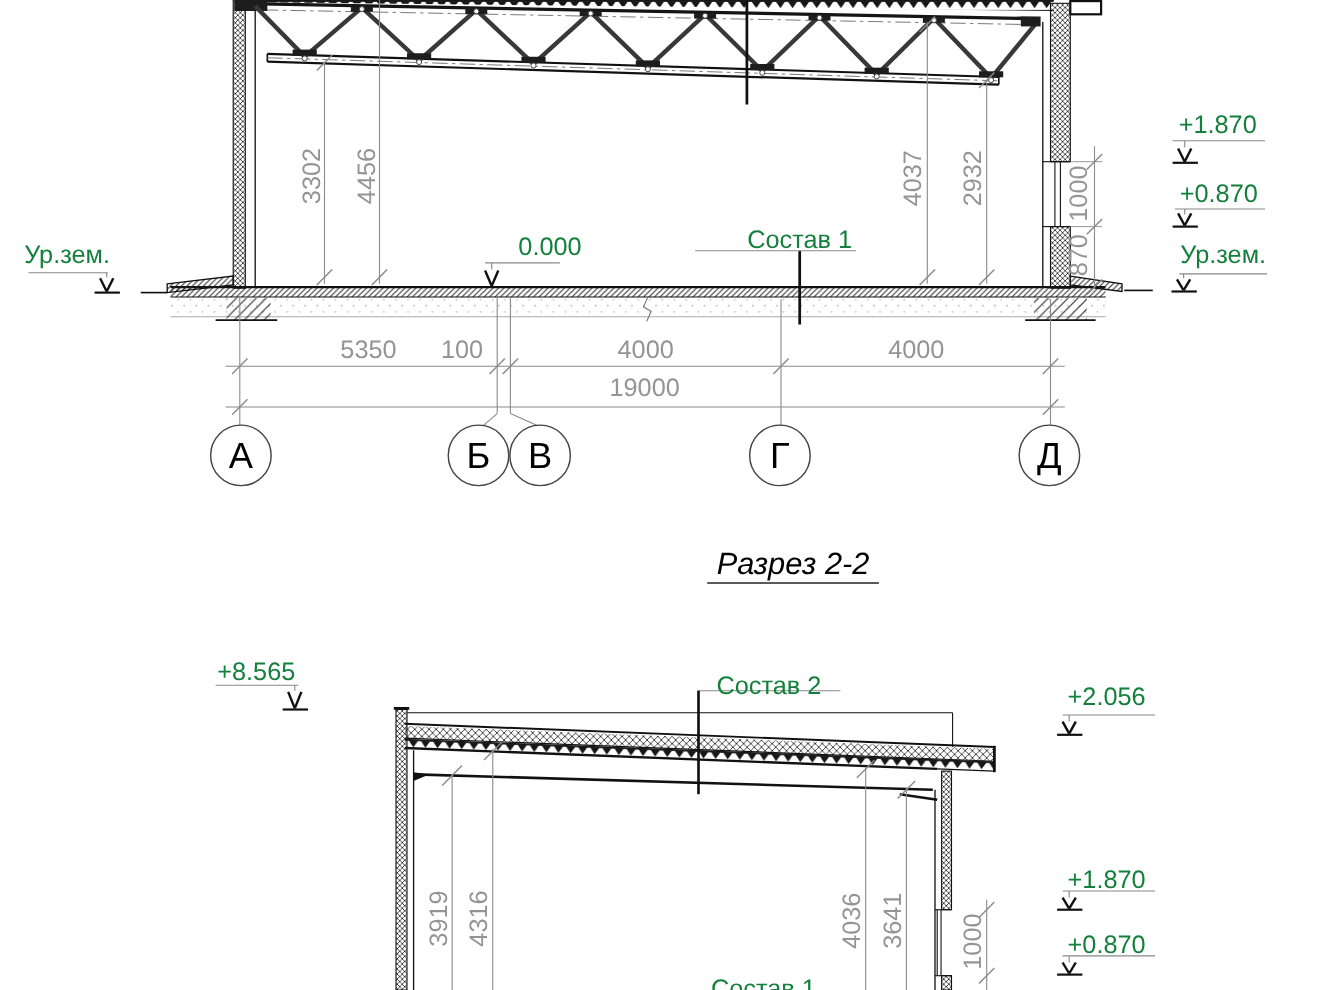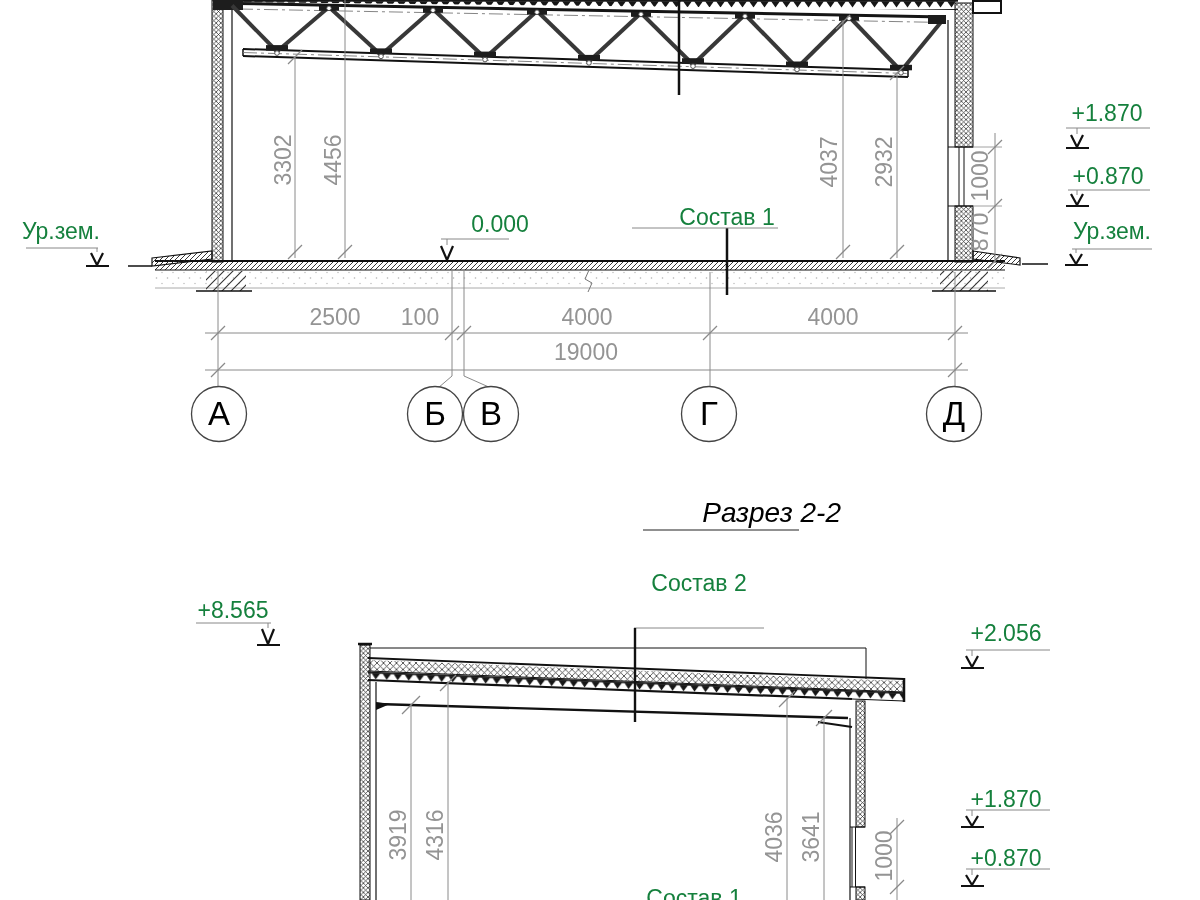--- a/index.html
+++ b/index.html
@@ -5,21 +5,21 @@
   html,body { margin:0; padding:0; background:#fff; }
   #stage { position:relative; width:1200px; height:900px; background:#ffffff;
            overflow:hidden; font-family:"Liberation Sans", sans-serif; }
   #stage svg { position:absolute; left:0; top:0; }
   .t { position:absolute; white-space:nowrap; text-align:center; width:120px; line-height:26px; height:26px; }
   .dim  { color:#949494; font-size:23px; }
   .lbl  { color:#15803d; font-size:23px; }
   .rot  { transform:rotate(-90deg); transform-origin:center; }
   .axis { position:absolute; width:56px; height:34px; line-height:34px; text-align:center;
           color:#000; font-size:33px; }
-  .title{ position:absolute; width:240px; text-align:right; color:#000;
+  .title{ position:absolute; width:240px; text-align:center; color:#000;
           font-size:28px; font-style:italic; }
 </style>
 </head>
 <body>
 
 <div id="stage">
 
 <svg width="1200" height="900" viewBox="0 0 1200 900">
   <defs>
     <pattern id="wallhatch" width="4.6" height="4.6" patternUnits="userSpaceOnUse">
@@ -327,36 +327,36 @@
 <div class="t lbl" style="left:1048px;top:163px">+0.870</div>
 <div class="t lbl" style="left:1052px;top:218px">Ур.зем.</div>
 
 <div class="t dim rot" style="left:223px;top:147px">3302</div>
 <div class="t dim rot" style="left:273px;top:147px">4456</div>
 <div class="t dim rot" style="left:769px;top:149px">4037</div>
 <div class="t dim rot" style="left:824px;top:149px">2932</div>
 <div class="t dim rot" style="left:920px;top:163px">1000</div>
 <div class="t dim rot" style="left:920px;top:219px">870</div>
 
-<div class="t dim" style="left:275px;top:304px">2500</div>
+<div class="t dim" style="left:275px;top:304px">5350</div>
 <div class="t dim" style="left:360px;top:304px">100</div>
 <div class="t dim" style="left:527px;top:304px">4000</div>
 <div class="t dim" style="left:773px;top:304px">4000</div>
 <div class="t dim" style="left:526px;top:339px">19000</div>
 
 <div class="axis" style="left:191px;top:397px">А</div>
 <div class="axis" style="left:407px;top:397px">Б</div>
 <div class="axis" style="left:463px;top:397px">В</div>
 <div class="axis" style="left:681px;top:397px">Г</div>
 <div class="axis" style="left:926px;top:397px">Д</div>
 
 <div class="title" style="left:601px;top:497px">Разрез 2-2</div>
 
 <div class="t lbl" style="left:173px;top:597px">+8.565</div>
-<div class="t lbl" style="left:639px;top:570px">Состав 2</div>
+<div class="t lbl" style="left:639px;top:610px">Состав 2</div>
 <div class="t lbl" style="left:946px;top:620px">+2.056</div>
 <div class="t lbl" style="left:946px;top:786px">+1.870</div>
 <div class="t lbl" style="left:946px;top:845px">+0.870</div>
 <div class="t lbl" style="left:634px;top:885px">Состав 1</div>
 
 <div class="t dim rot" style="left:338px;top:822px">3919</div>
 <div class="t dim rot" style="left:375px;top:822px">4316</div>
 <div class="t dim rot" style="left:714px;top:824px">4036</div>
 <div class="t dim rot" style="left:751px;top:824px">3641</div>
 <div class="t dim rot" style="left:824px;top:843px">1000</div>

